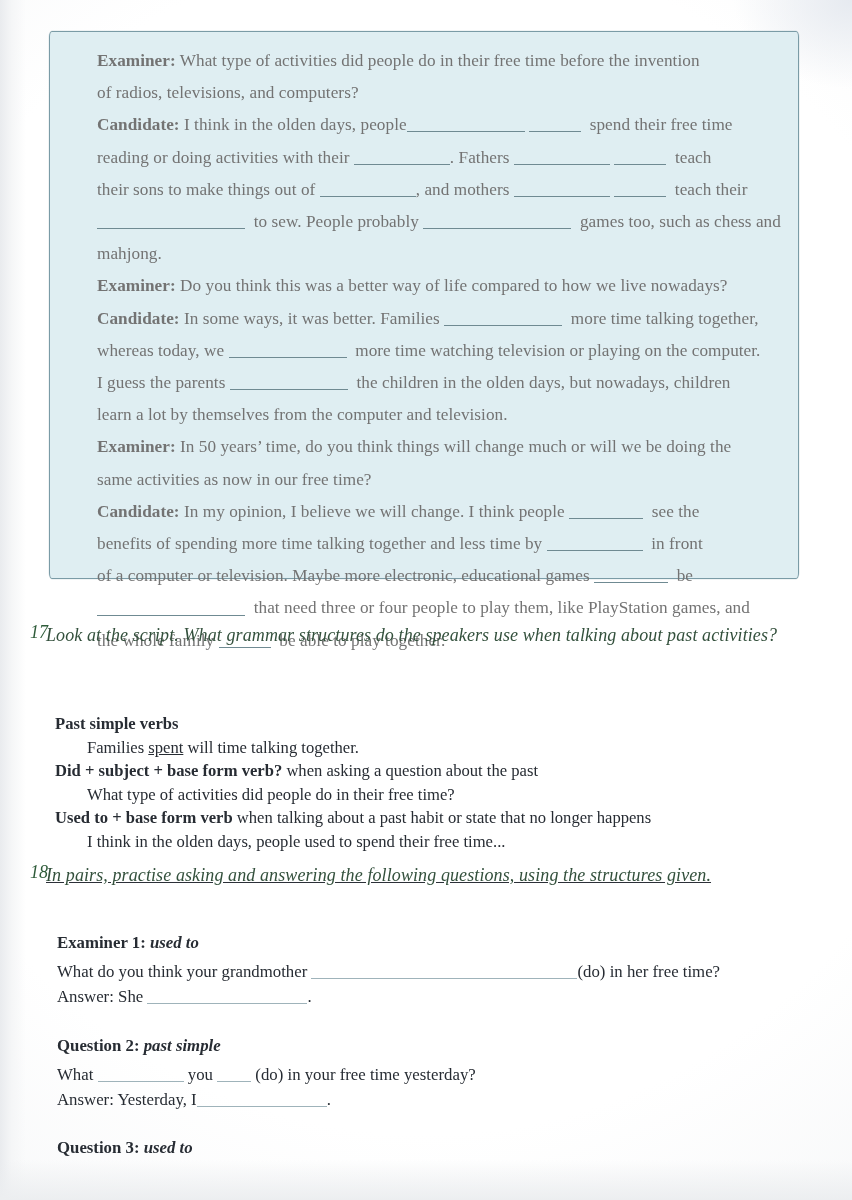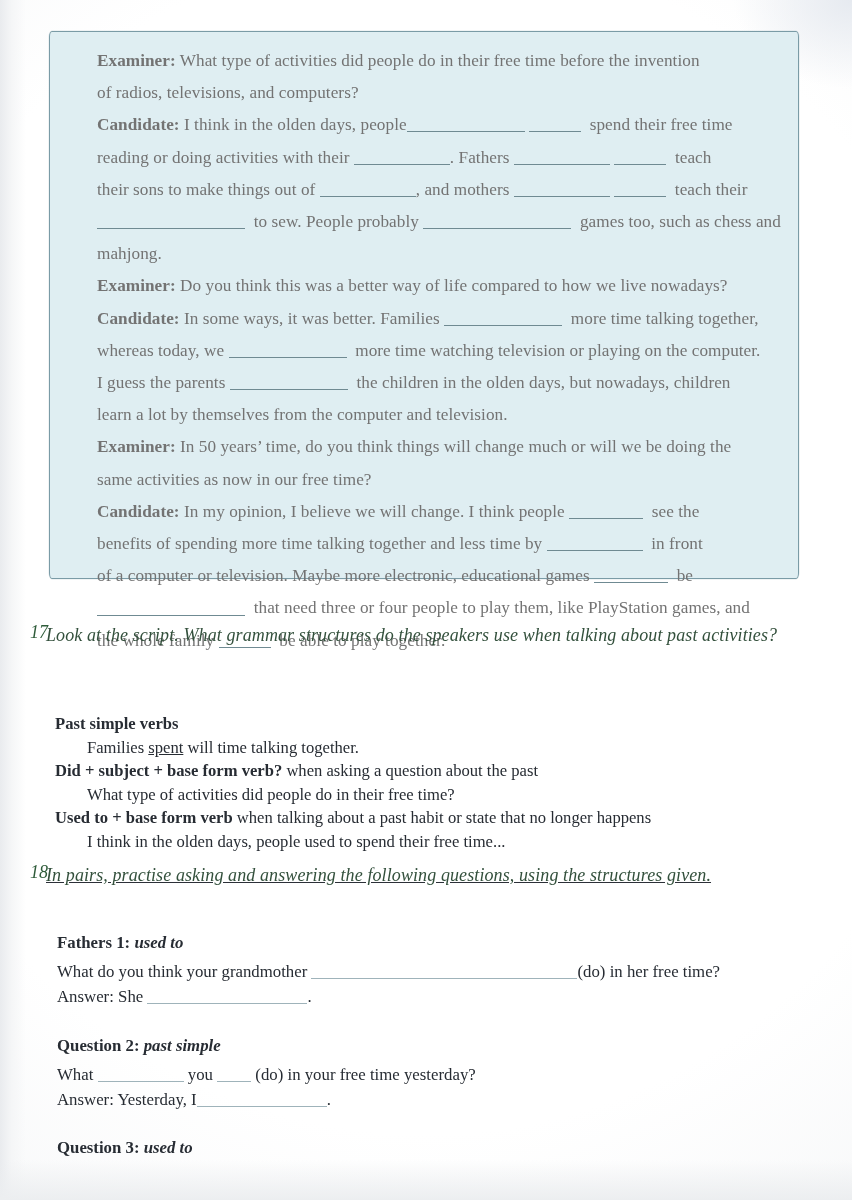--- a/index.html
+++ b/index.html
@@ -291,21 +291,21 @@
 
 </div>
 
 <div class="exercise" style="top:862px;text-decoration:underline;">
   <div class="ex-num">18</div>
   <div class="ex-text">In pairs, practise asking and answering the following questions, using the structures given.</div>
 </div>
 
 <div class="qblock" style="top:930px;">
   <div class="q-title">
-    <span>Fathers 1:</span>&nbsp;<i>used to</i>
+    <span>Examiner 1:</span>&nbsp;<i>used to</i>
   </div>
   <div class="q-line">
     <span>What do you think your grandmother</span>&nbsp;<span class="ql ql-1"></span><span>(do) in her free time?</span>
   </div>
   <div class="q-line">
     <span>Answer:  She</span>&nbsp;<span class="ql ql-2"></span><span>.</span>
   </div>
 </div>
 
 <div class="qblock" style="top:1033px;">

